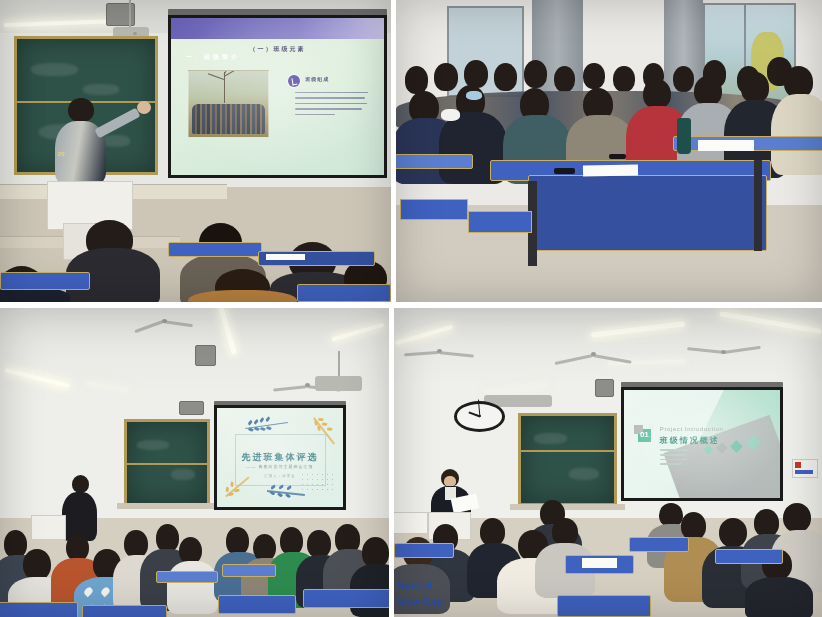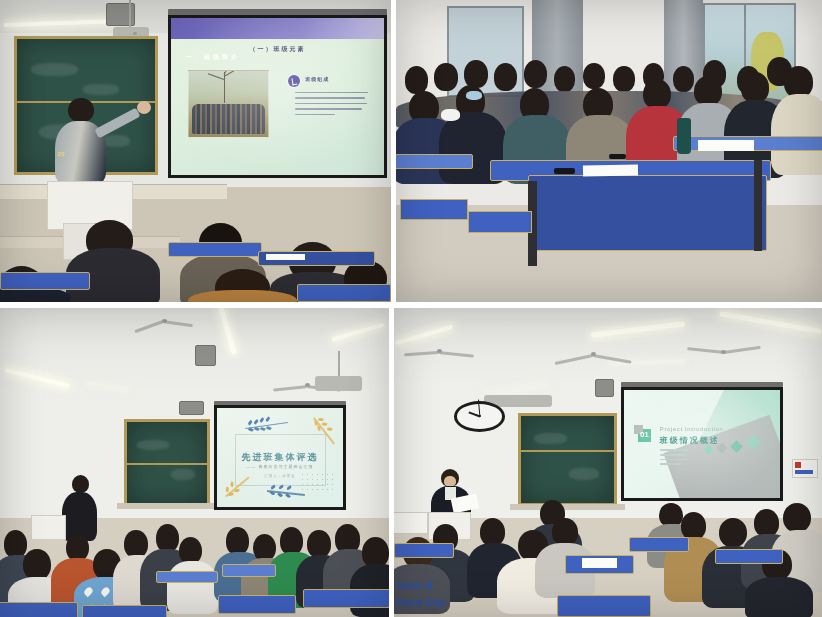--- a/index.html
+++ b/index.html
@@ -521,18 +521,18 @@
       </div>
 
       <div class="desk" style="left:0%;top:76%;width:14%;height:5%;"></div>
       <div class="desk" style="left:40%;top:80%;width:16%;height:6%;"></div>
       <div class="desk" style="left:55%;top:74%;width:14%;height:5%;"></div>
       <div class="desk" style="left:75%;top:78%;width:16%;height:5%;"></div>
       <div class="desk" style="left:38%;top:93%;width:22%;height:7%;"></div>
       <div class="paper" style="left:44%;top:81%;width:8%;height:3%;"></div>
 
       <div class="hoodie-txt" style="left:0.5%;top:88%;font-size:11px;">Have A</div>
-      <div class="hoodie-txt" style="left:0.5%;top:93.5%;font-size:11px;">Have Day</div>
+      <div class="hoodie-txt" style="left:0.5%;top:93.5%;font-size:11px;">Nice Day</div>
       <div class="vig"></div>
     </div>
   </div>
 
 </div>
 
 </body></html>

